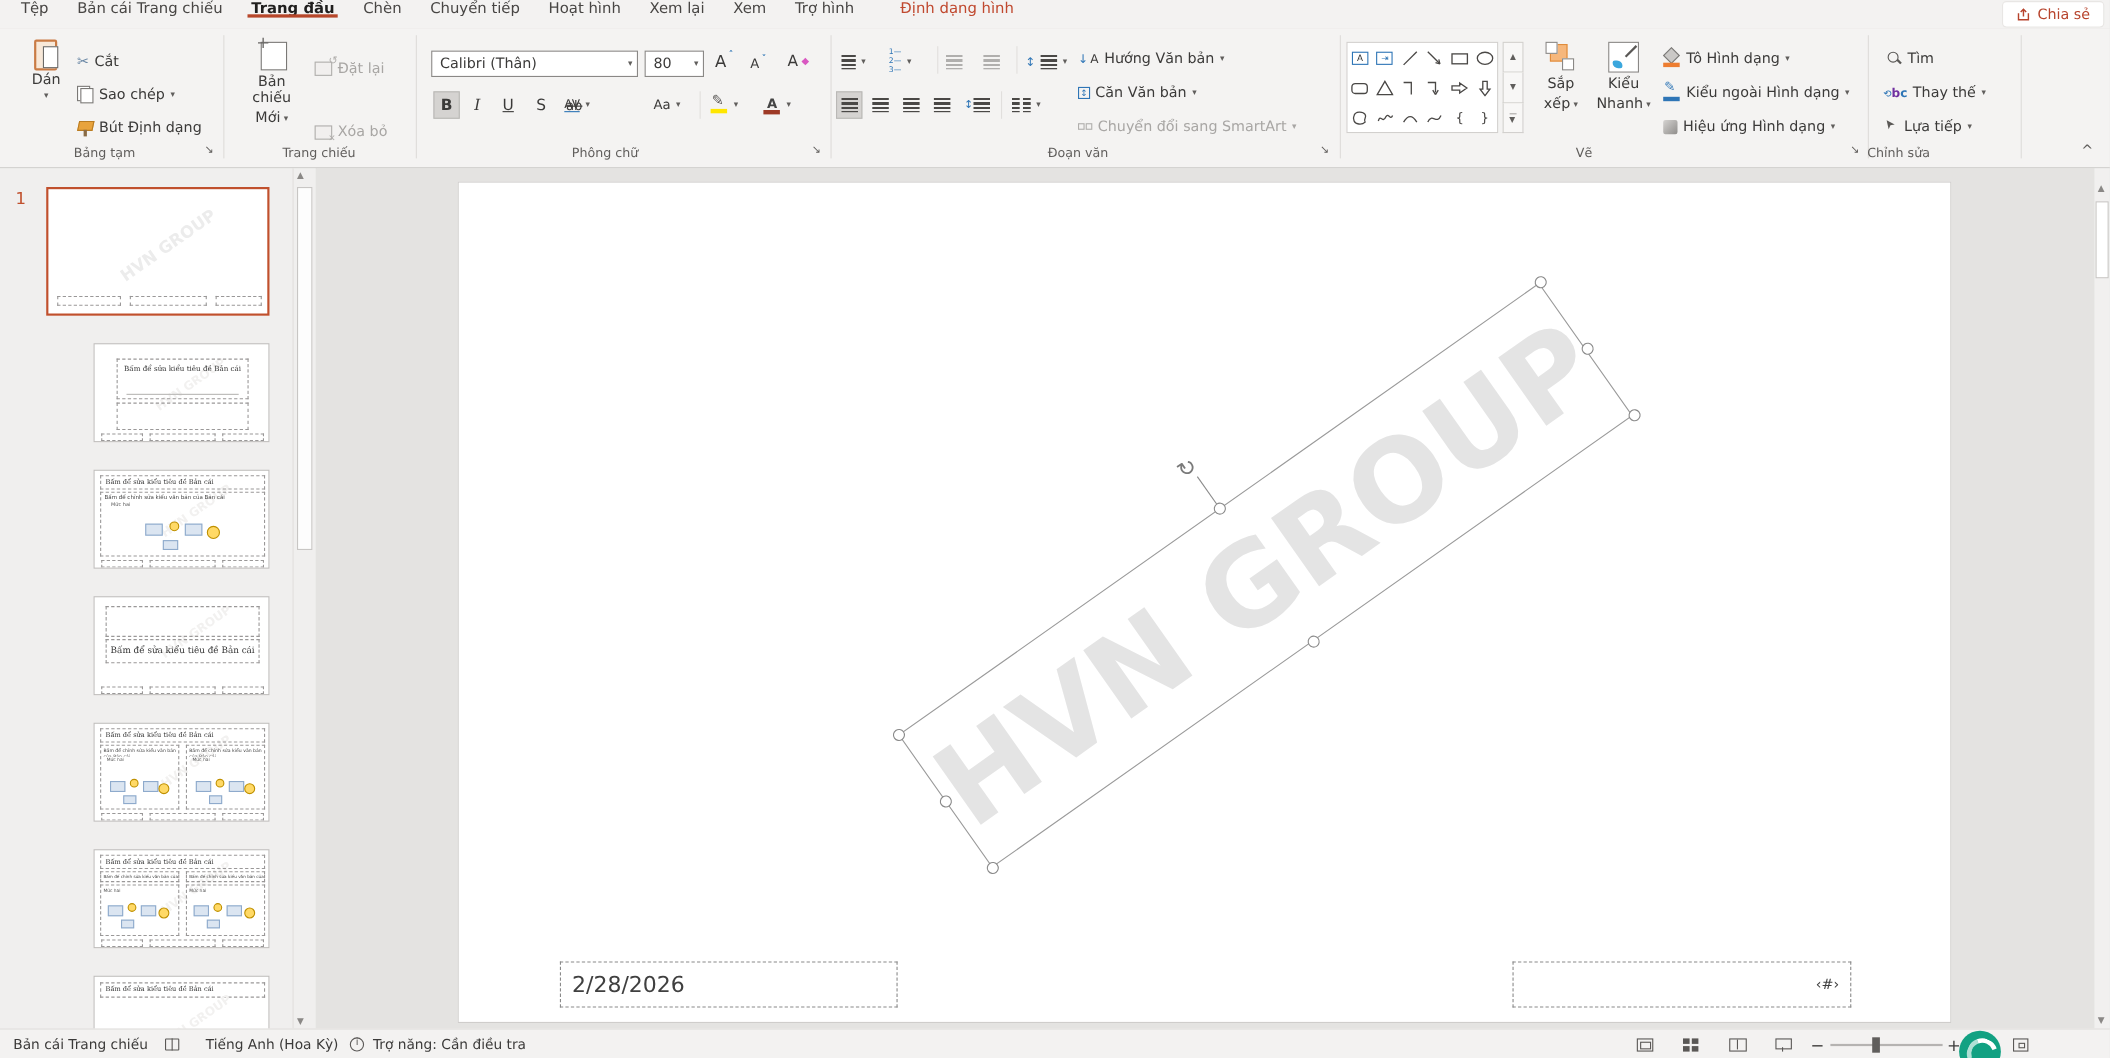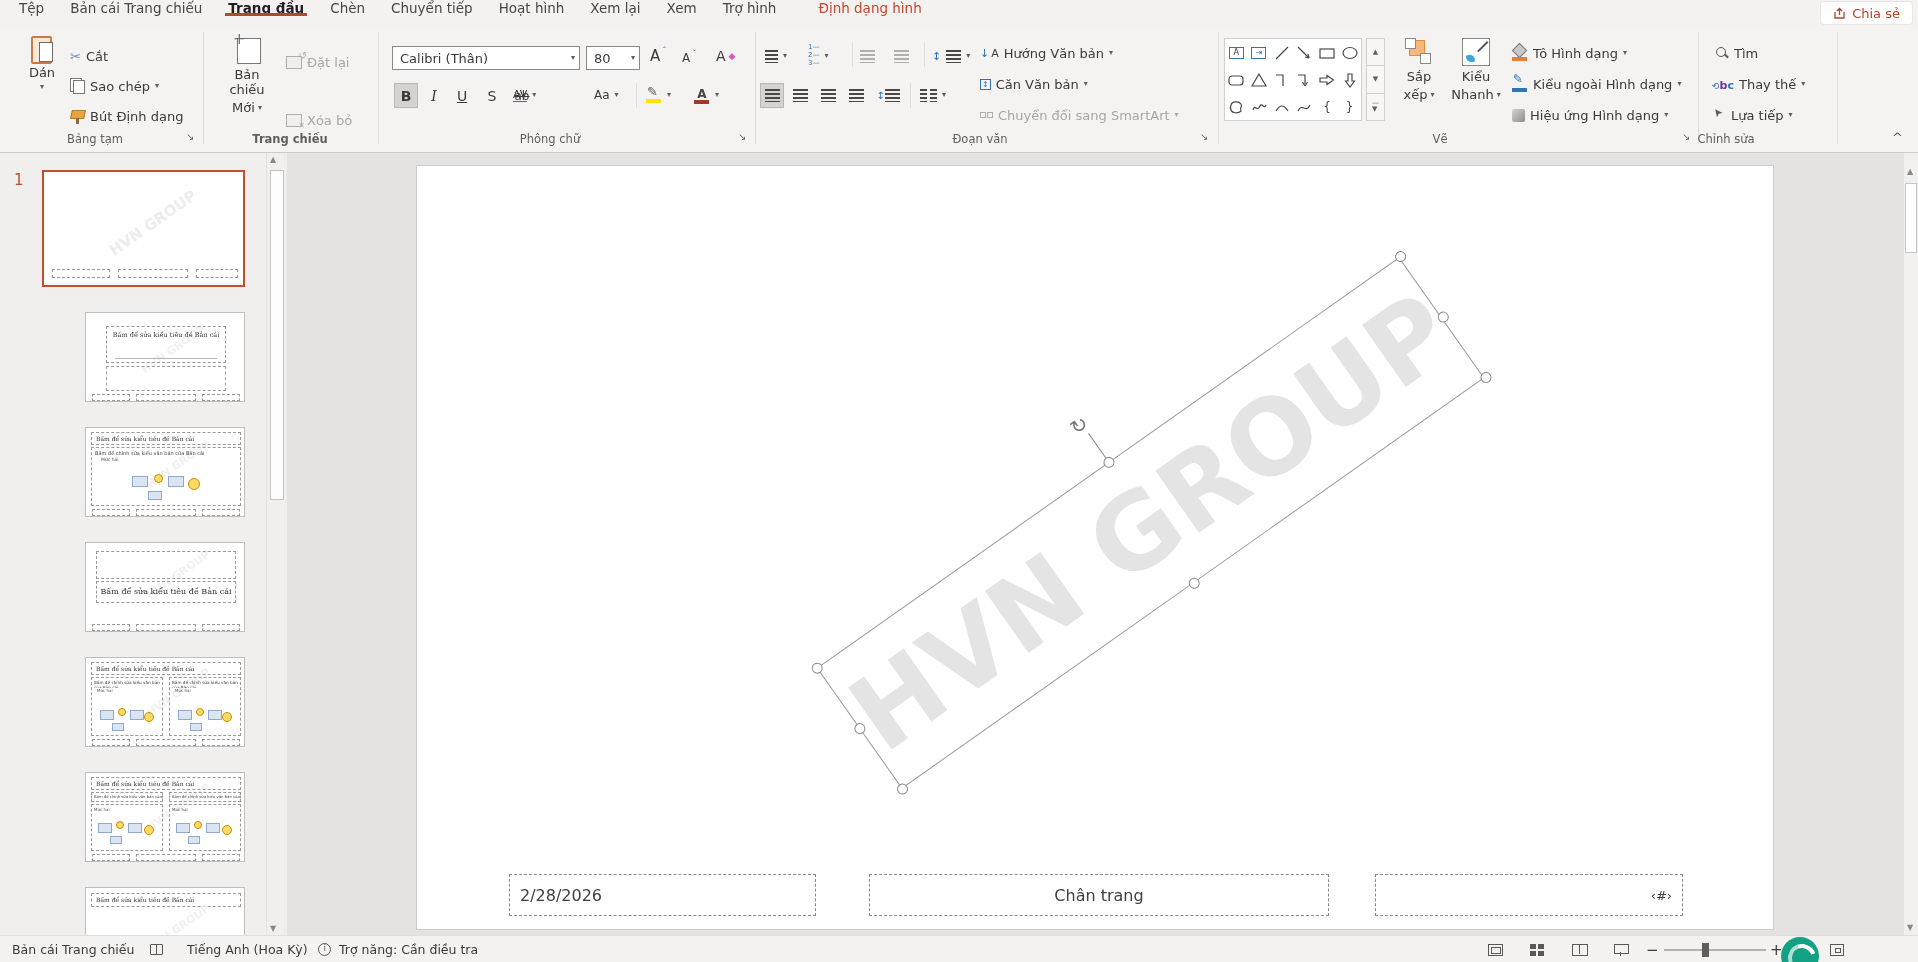--- a/index.html
+++ b/index.html
@@ -147,21 +147,21 @@
   .wmbox { position:absolute; left:377px; top:283px; width:713px; height:148px;
     border:1px solid #9a9a9a; transform:rotate(-35.2deg); }
   .wmtext { position:absolute; left:0; top:0; width:713px; height:148px; text-align:center;
     line-height:146px; font-size:104px; font-weight:bold; color:#e4e4e4;
     letter-spacing:0; white-space:nowrap; }
   .h { position:absolute; width:11px; height:11px; background:#fff;
     border:1.3px solid #8a8a8a; border-radius:50%; }
   .rot-line { position:absolute; left:356px; top:-36px; width:1px; height:31px; background:#8a8a8a; }
   .rot-icon { position:absolute; left:345px; top:-60px; font-size:20px; color:#7a7a7a; }
   .ph { position:absolute; border:1px dashed #8a8a8a; height:42px; top:708px;
-    color:#404040; font-size:16px; display:flex; align-items:center; }
+    color:#404040; font-size:20px; display:flex; align-items:center; }
   .mainscroll { position:absolute; left:1904px; top:153px; width:14px; height:782px; background:#f1f0ef; }
   .mainscroll .up { position:absolute; top:14px; left:3px; font-size:8px; color:#8a8886; }
   .mainscroll .mthumb { position:absolute; left:1px; top:30px; width:12px; height:70px;
     background:#fff; border:1px solid #c8c6c4; }
   .mainscroll .down { position:absolute; bottom:3px; left:3px; font-size:8px; color:#8a8886; }
   .collapse { position:absolute; left:1892px; top:130px; font-size:13px; color:#605e5c; }
 
   
   .statusbar { position:absolute; left:0; top:935px; width:1918px; height:27px;
     background:#f3f2f1; border-top:1px solid #e1dfdd; font-size:12.5px; color:#3b3a39; }
@@ -253,21 +253,21 @@
     </span>
   </div>
   <div class="rrow disabled" style="left:286px; top:24px;text-align:right;">
     <span class="reset-icon"></span>
     <span>Đặt lại</span>
   </div>
   <div class="rrow disabled" style="left:286px; top:64px;margin-top:18px;">
     <span class="del-icon"></span>
     <span>Xóa bỏ</span>
   </div>
-  <div class="grp-label" style="left:215px; width:150px;font-weight:bold;">Trang chiếu</div>
+  <div class="grp-label" style="left:215px; width:150px;">Trang chiếu</div>
 
   <div class="combo" style="left:392px; top:20px; width:188px;">
     <span>Calibri (Thân)</span>
     <span class="chev">▾</span>
   </div>
   <div class="combo" style="left:586px; top:20px; width:54px;">
     <span>80</span>
     <span class="chev">▾</span>
   </div>
   <div class="rrow" style="left:650px; top:18px; font-size:15px;">
@@ -674,23 +674,20 @@
       <div class="h" style="left:-6px; top:68px;"></div>
       <div class="h" style="left:708px; top:68px;"></div>
       <div class="h" style="left:-6px; top:142px;"></div>
       <div class="h" style="left:351px; top:142px;"></div>
       <div class="h" style="left:708px; top:142px;"></div>
     </div>
 
     <div class="ph" style="left:92px; width:307px; padding-left:10px;">
       <span>2/28/2026</span>
     </div>
-    <div class="ph" style="left:452px; width:460px; justify-content:center;">
-      <span>Chân trang</span>
-    </div>
     <div class="ph" style="left:958px; width:308px; justify-content:flex-end; padding-right:10px; font-size:13px;">
       <span>‹#›</span>
     </div>
   </div>
 </div>
 
 <div class="mainscroll">
   <div class="up">▲</div>
   <div class="mthumb"></div>
   <div class="down">▼</div>

